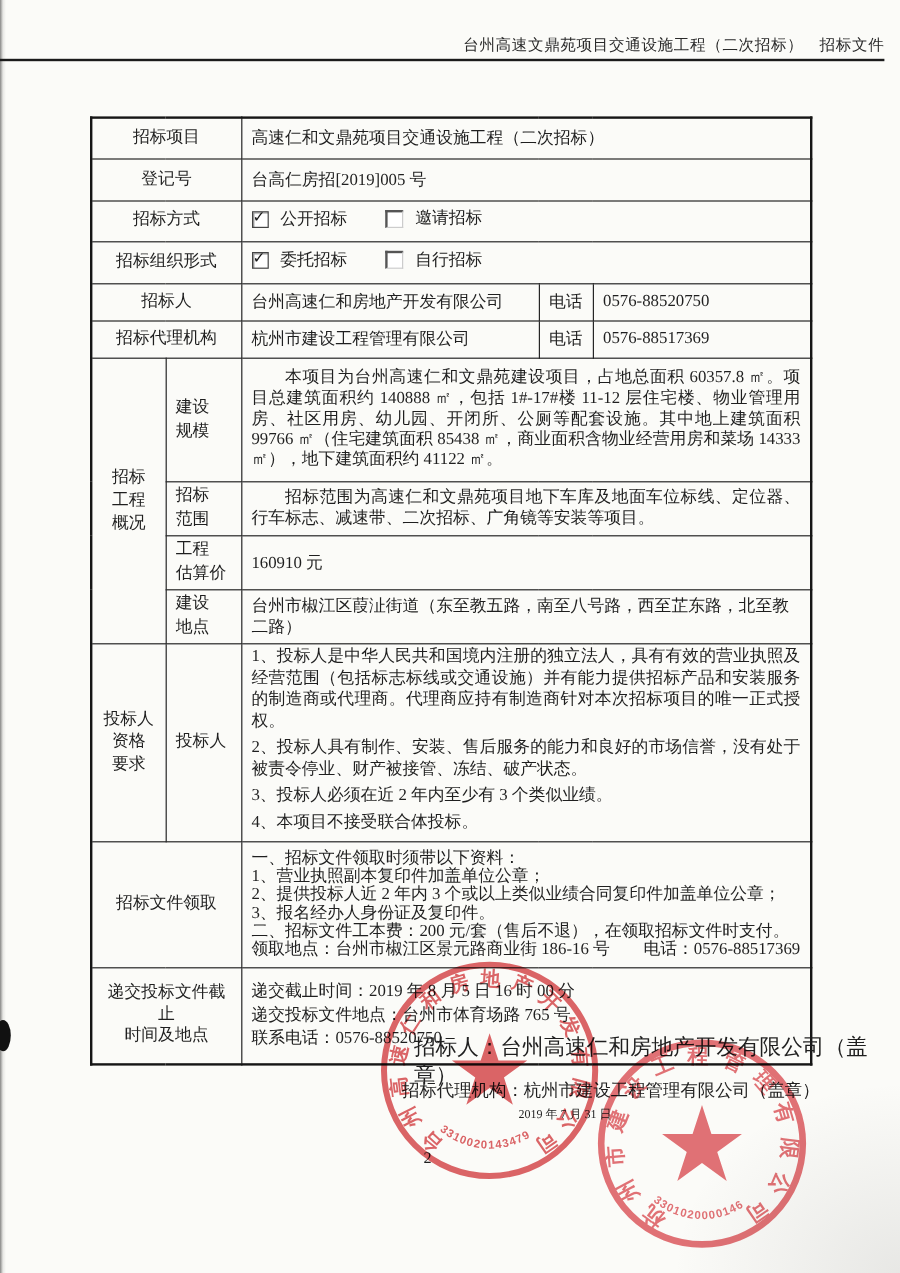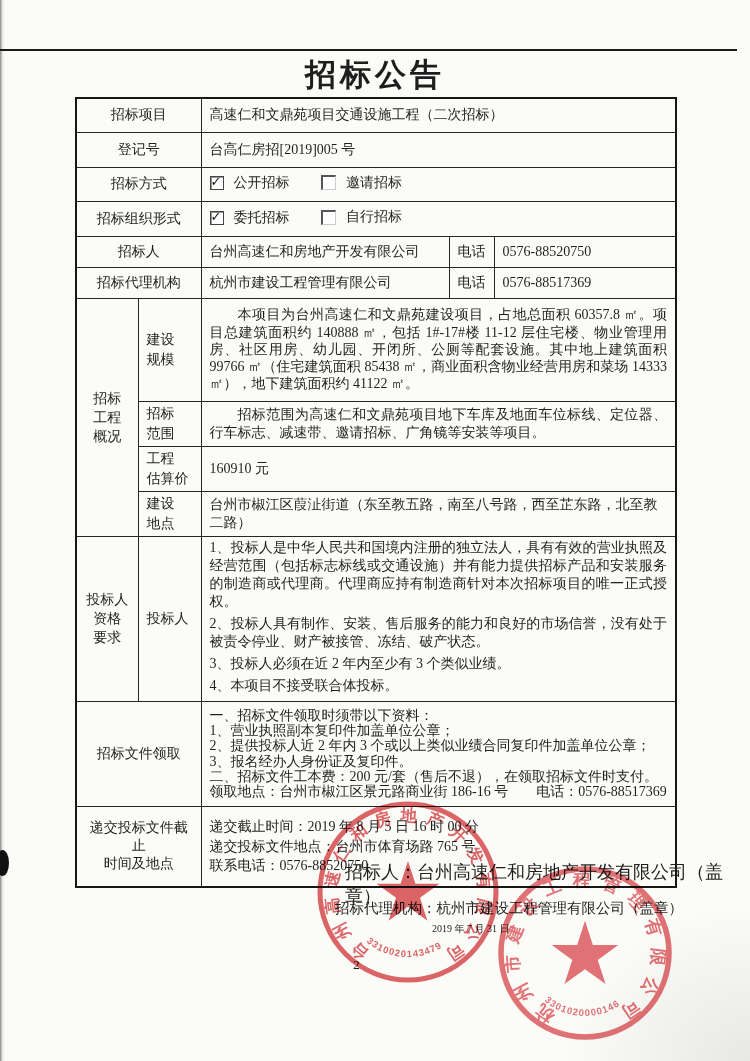--- a/index.html
+++ b/index.html
@@ -59,22 +59,22 @@
 </style>
 </head>
 <body>
 
 <div class="page">
 
   <div class="edge-left"></div>
   <div class="edge-blob"></div>
   <div class="corner-shade"></div>
 
+  <div class="doc-ref">台州高速文鼎苑项目交通设施工程（二次招标）　招标文件</div>
   <div class="top-rule"></div>
-  <div class="title">招标公告</div>
 
   <table class="main">
     <colgroup>
       <col style="width:62px">
         <col style="width:63px">
         <col style="width:248px">
         <col style="width:45px">
         <col style="width:182px">
     </colgroup>
     <tbody>
@@ -131,21 +131,21 @@
       <td class="sub">建设
 规模</td>
       <td colspan="3" class="val">
             <p class="para">本项目为台州高速仁和文鼎苑建设项目，占地总面积 60357.8 ㎡。项目总建筑面积约 140888 ㎡，包括 1#-17#楼 11-12 层住宅楼、物业管理用房、社区用房、幼儿园、开闭所、公厕等配套设施。其中地上建筑面积 99766 ㎡（住宅建筑面积 85438 ㎡，商业面积含物业经营用房和菜场 14333 ㎡），地下建筑面积约 41122 ㎡。</p>
           </td>
     </tr>
     <tr style="height:43px">
       <td class="sub">招标
 范围</td>
       <td colspan="3" class="val">
-            <p class="para">招标范围为高速仁和文鼎苑项目地下车库及地面车位标线、定位器、行车标志、减速带、邀请招标、广角镜等安装等项目。</p>
+            <p class="para">招标范围为高速仁和文鼎苑项目地下车库及地面车位标线、定位器、行车标志、减速带、二次招标、广角镜等安装等项目。</p>
           </td>
     </tr>
     <tr style="height:37px">
       <td class="sub">工程
 估算价</td>
       <td colspan="3" class="val">160910 元</td>
     </tr>
     <tr style="height:43px">
       <td class="sub">建设
 地点</td>

